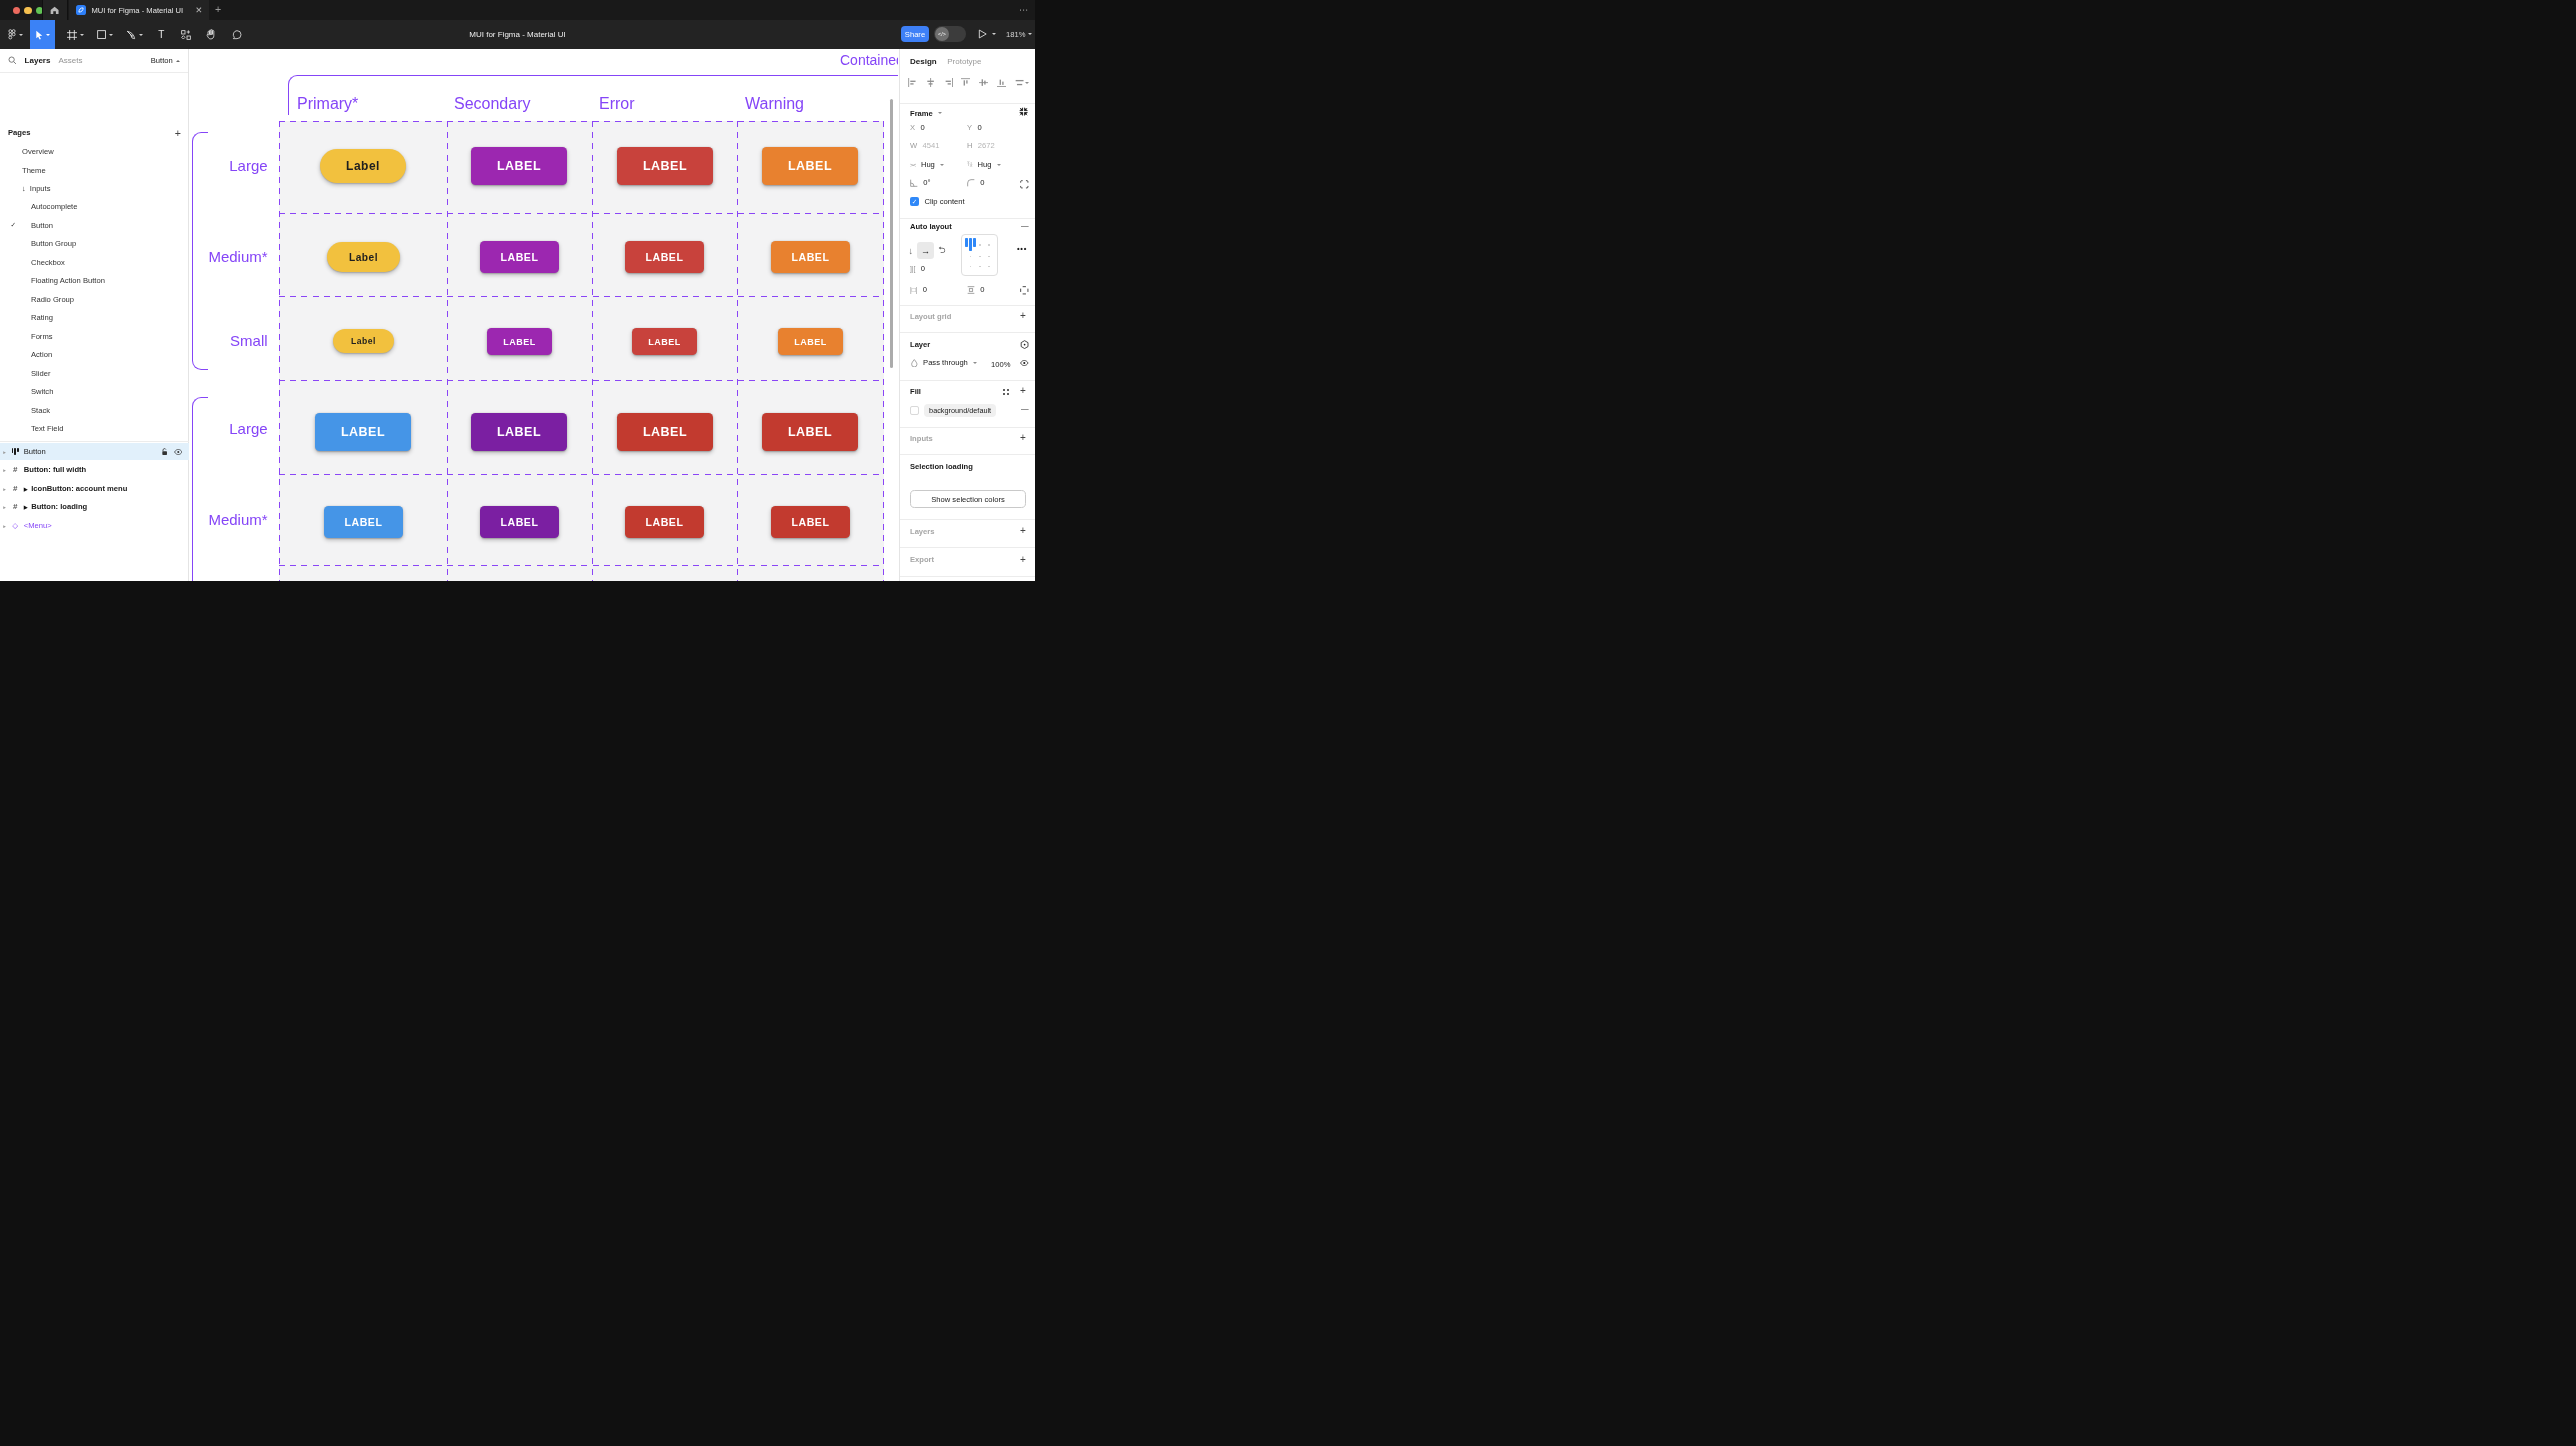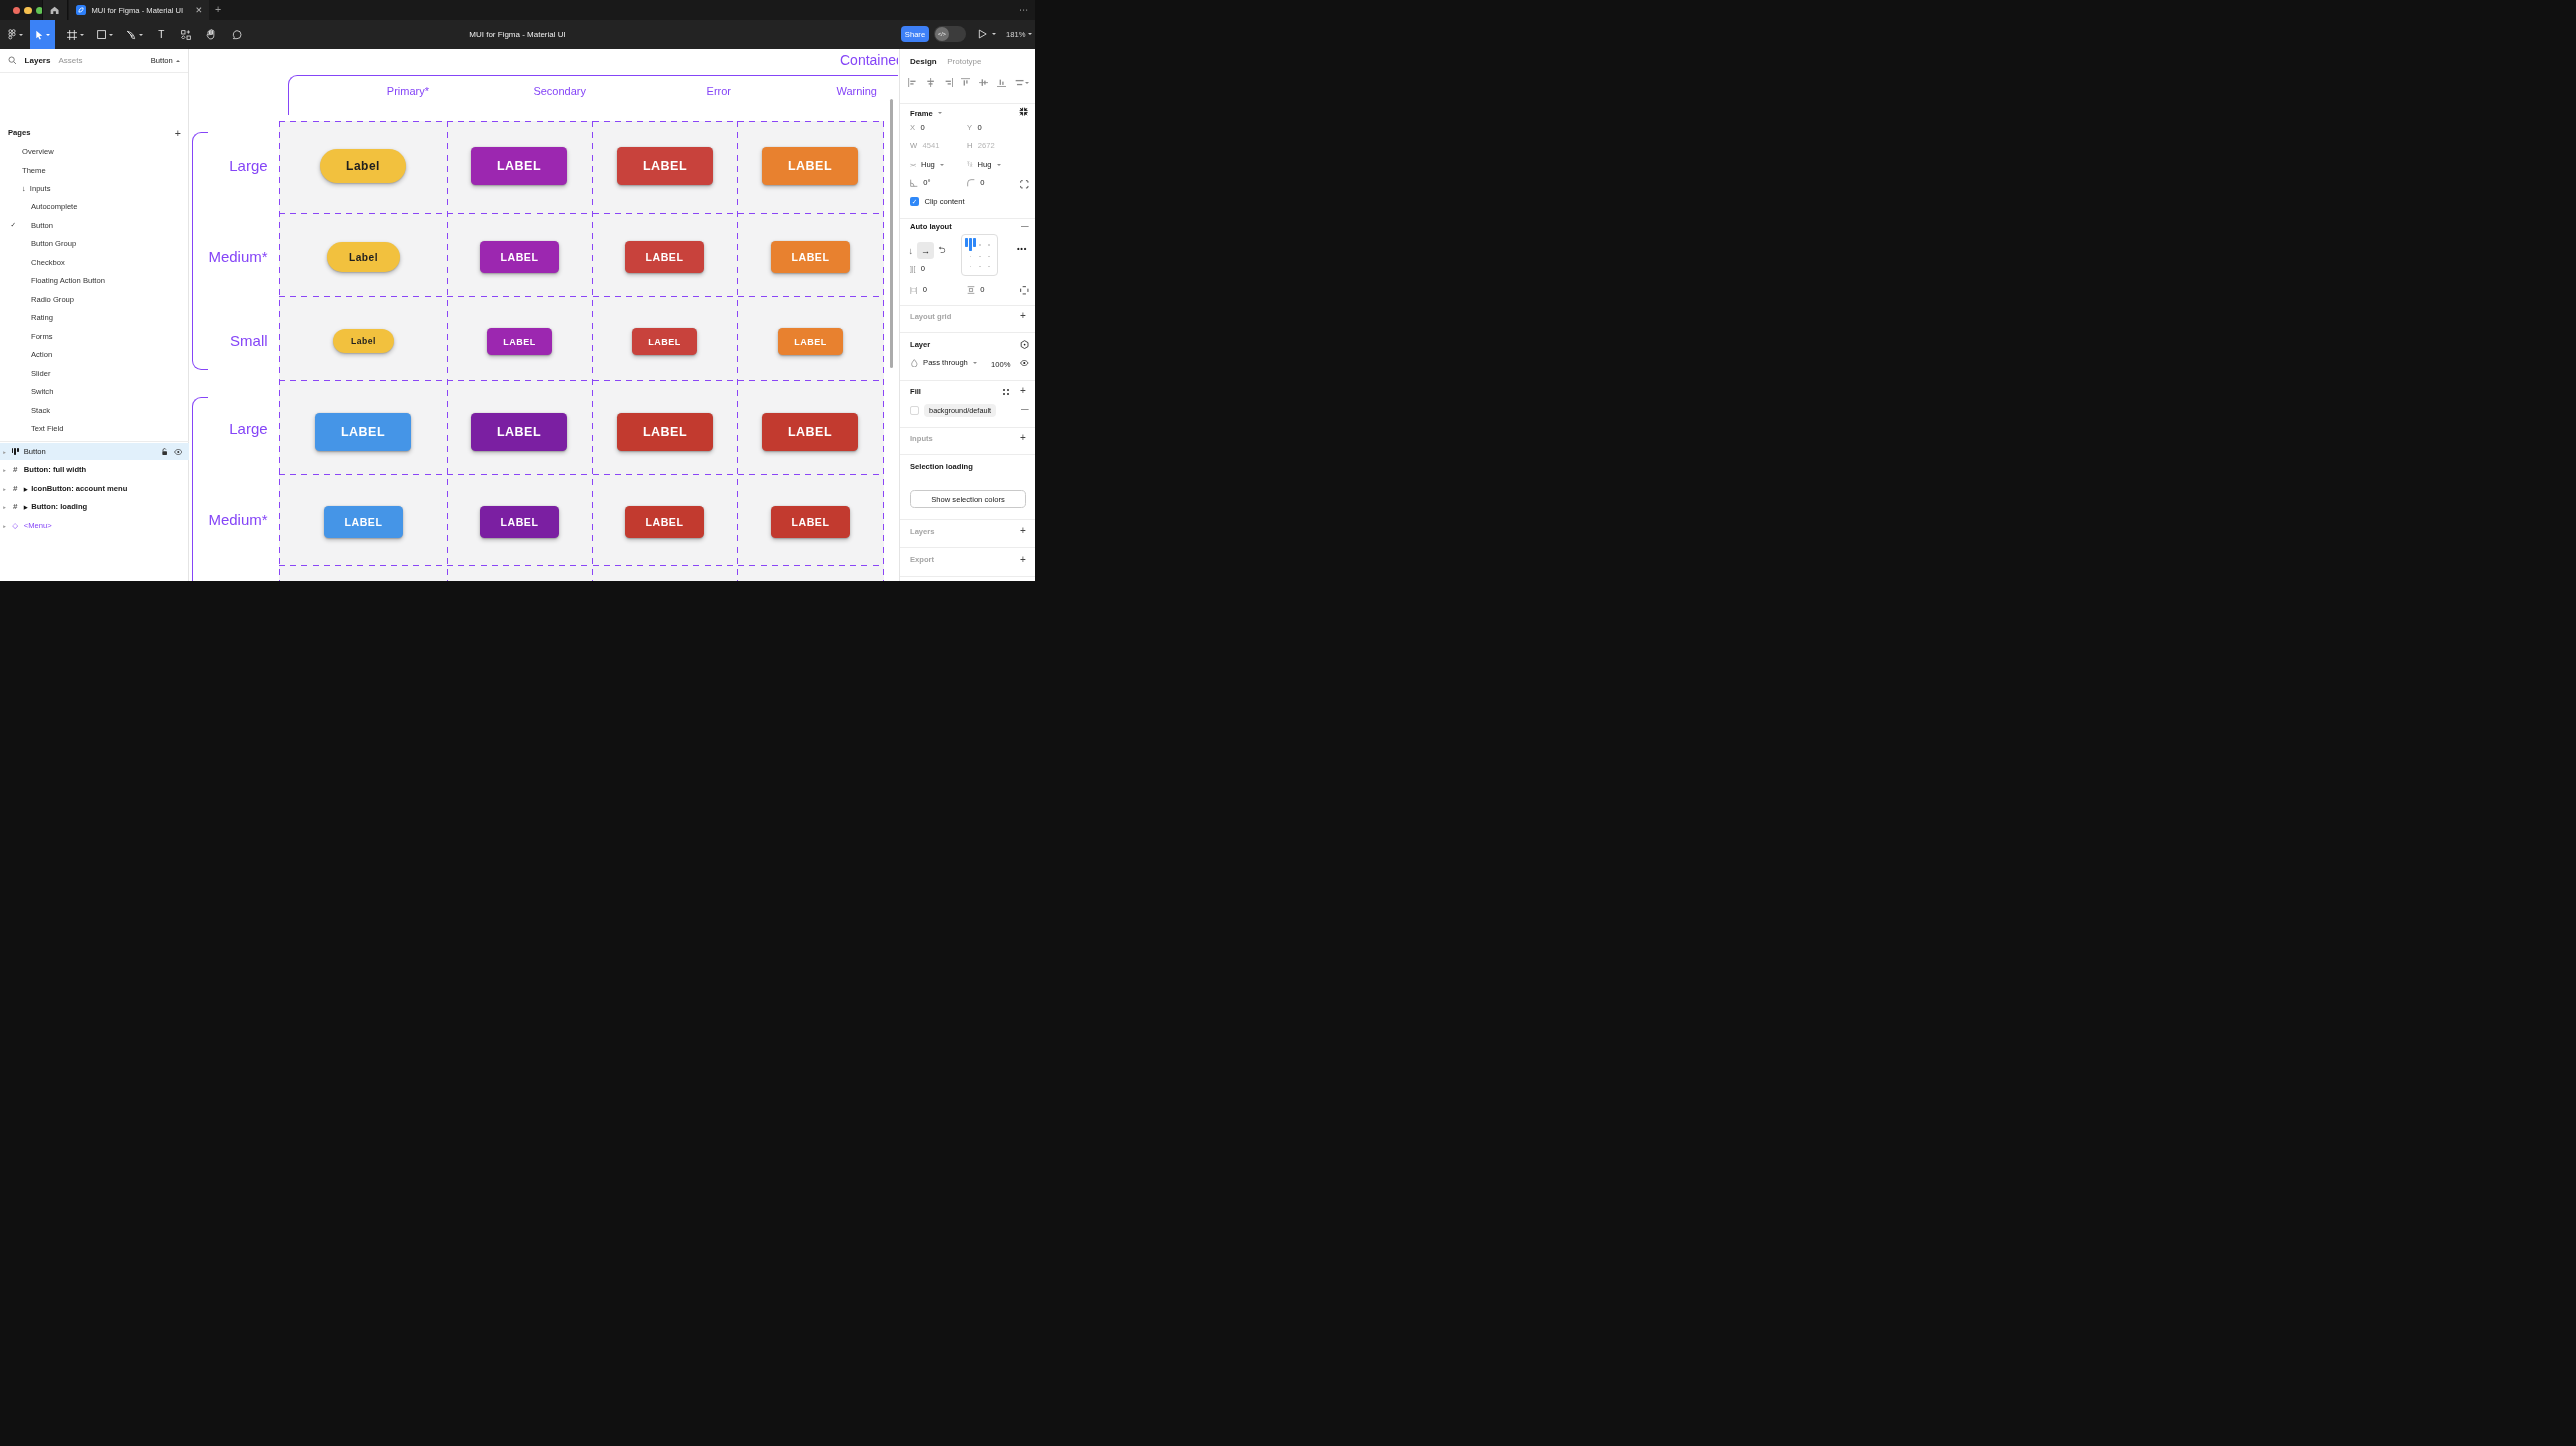--- a/index.html
+++ b/index.html
@@ -53,21 +53,21 @@
   .purple{color:#8545f7;}
 
   
   #cv{left:189px;top:49px;width:709px;height:532px;background:#fff;overflow:hidden;}
   :root{--vio:#8a45f6;}
   .dash-h{position:absolute;height:1.3px;background:repeating-linear-gradient(90deg,var(--vio) 0 6px,transparent 6px 11.2px);}
   .dash-v{position:absolute;width:1.3px;background:repeating-linear-gradient(180deg,var(--vio) 0 6px,transparent 6px 11.2px);}
   #grid-bg{left:90px;top:72px;width:605px;height:460px;background:#f3f3f4;}
   #frame-corner{left:99px;top:26px;width:1320px;height:40px;border-top:1.6px solid #8545f7;border-left:1.6px solid #8545f7;border-top-left-radius:9.2px;}
   #contained-ttl{left:651px;top:3.3px;font-size:14px;font-weight:500;color:#8545f7;white-space:nowrap;}
-  .colhead{position:absolute;top:36px;width:132px;text-align:right;font-size:11px;font-weight:500;color:#8545f7;}
+  .colhead{position:absolute;top:46px;width:132px;text-align:left;font-size:16px;font-weight:500;color:#8545f7;}
   .rowlab{position:absolute;width:74px;text-align:right;font-size:15px;font-weight:500;color:#8545f7;}
   .bracket{position:absolute;left:2.6px;width:16px;border:1.3px solid #8545f7;border-right:none;border-radius:9.2px 0 0 9.2px;}
   .mbtn{position:absolute;display:flex;align-items:center;justify-content:center;font-weight:600;letter-spacing:0.5px;box-shadow:0 2px 4px rgba(0,0,0,.25),0 0.7px 1.3px rgba(0,0,0,.18);}
   #cv-scroll{left:701px;top:50px;width:3.3px;height:269px;background:#ababab;border-radius:2px;}
 
   
   #panel{left:899px;top:49px;width:136px;height:532px;background:#fff;border-left:0.7px solid #e4e4e4;font-size:7.6px;color:#1a1a1a;}
   .pn-div{position:absolute;left:0;width:136px;height:0.7px;background:#ececec;}
   .sec-b{font-weight:700;color:#1a1a1a;}
   .sec-g{font-weight:700;color:#a6a6a6;}

